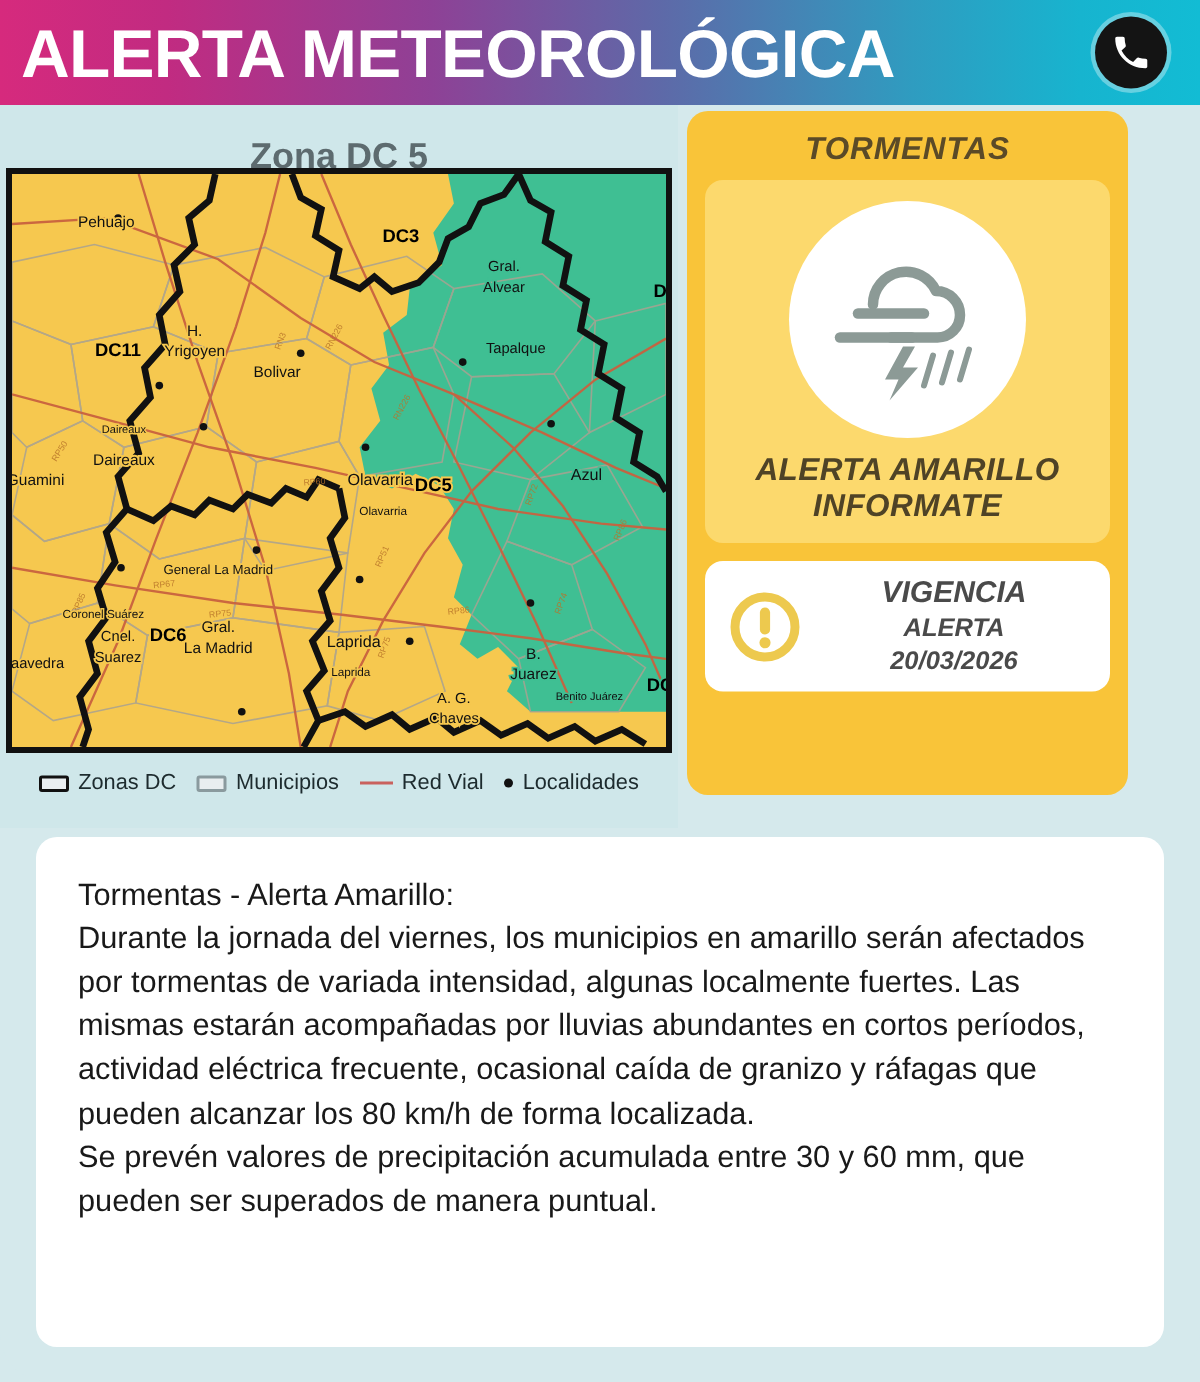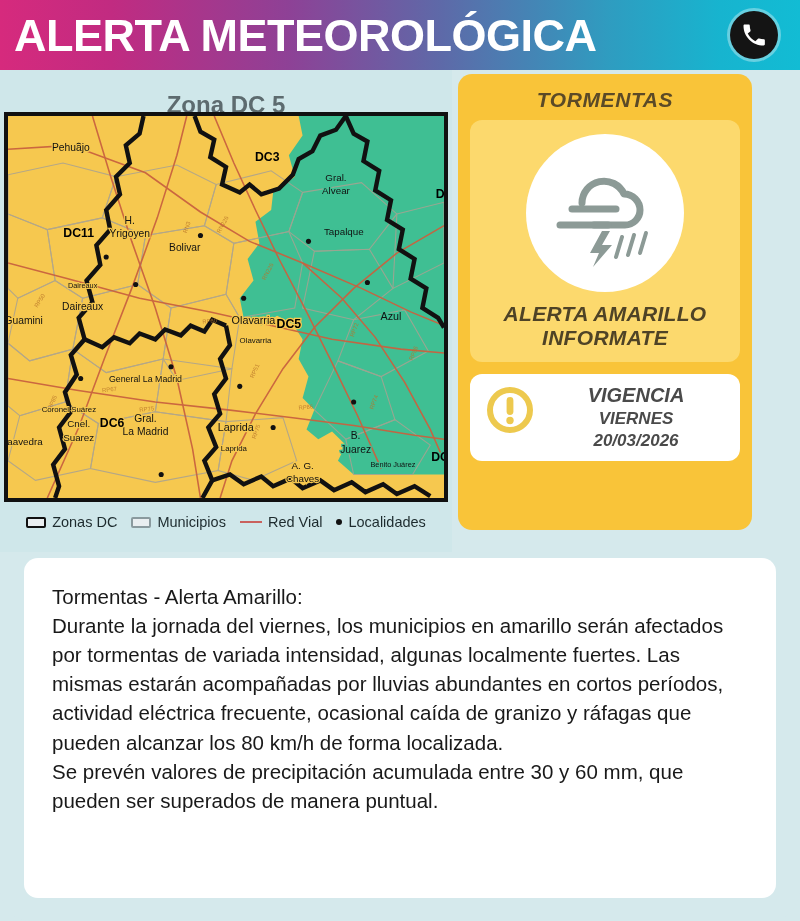--- a/index.html
+++ b/index.html
@@ -76,21 +76,21 @@
   .icon-circle {
     width: 158px; height: 158px; border-radius: 50%; background: #ffffff;
     display: flex; align-items: center; justify-content: center;
   }
   .alert-level {
     margin-top: 10px; text-align: center; font-size: 21px; font-weight: bold;
     color: #4f4326; line-height: 1.15; letter-spacing: 0.3px;
   }
   .vigencia-box {
     width: 100%; margin-top: 12px; background: #ffffff; border-radius: 12px;
-    display: flex; gap: 10px; padding: 10px 14px;
+    display: flex; align-items: center; gap: 10px; padding: 10px 14px;
   }
   .vig-text { flex: 1; text-align: center; }
   .vig-label { font-size: 20px; font-weight: bold; color: #4a4a4a; line-height: 1.1; }
   .vig-day { font-size: 17px; font-weight: bold; color: #4a4a4a; line-height: 1.25; margin-top: 2px; }
   .vig-date { font-size: 17px; font-weight: bold; color: #4a4a4a; line-height: 1.25; }
 
   
   .desc-card {
     position: absolute; left: 24px; top: 558px; width: 752px; height: 340px;
     background: #ffffff; border-radius: 14px; padding: 24px 28px;
@@ -299,21 +299,21 @@
     </div>
 
     <div class="vigencia-box">
       <svg width="52" height="52" viewBox="0 0 52 52" aria-hidden="true">
         <circle cx="26" cy="26" r="20" fill="none" stroke="#edc94e" stroke-width="6"></circle>
         <rect x="22.6" y="13" width="6.8" height="18" rx="3.4" fill="#edc94e"></rect>
         <circle cx="26" cy="36.5" r="3.7" fill="#edc94e"></circle>
       </svg>
       <div class="vig-text">
         <div class="vig-label">VIGENCIA</div>
-        <div class="vig-day">VIERNES</div>
+        <div class="vig-day">ALERTA</div>
         <div class="vig-date">20/03/2026</div>
       </div>
     </div>
   </div>
 
   <div class="desc-card">
     <div class="desc-title">Tormentas - Alerta Amarillo:</div>
     <div class="desc-text">Durante la jornada del viernes, los municipios en amarillo serán afectados por tormentas de variada intensidad, algunas localmente fuertes. Las mismas estarán acompañadas por lluvias abundantes en cortos períodos, actividad eléctrica frecuente, ocasional caída de granizo y ráfagas que pueden alcanzar los 80 km/h de forma localizada.
 Se prevén valores de precipitación acumulada entre 30 y 60 mm, que pueden ser superados de manera puntual.</div>
   </div>

